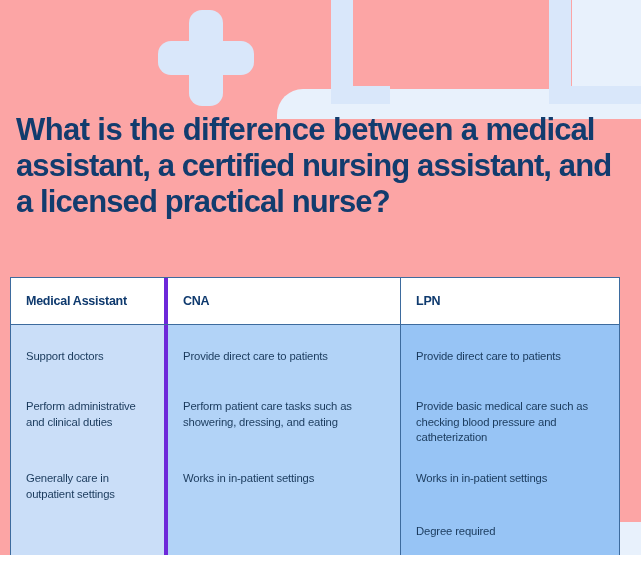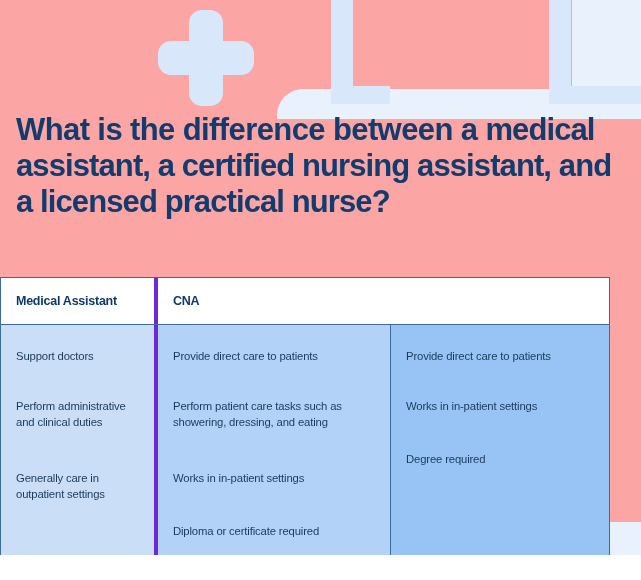--- a/index.html
+++ b/index.html
@@ -130,21 +130,21 @@
     font-weight: 600;
   }
   .headline .emph {
     font-weight: 800;
     letter-spacing: -0.9px;
   }
 
   
   .table-wrap {
     position: absolute;
-    left: 0;
+    left: 10px;
     top: 277px;
     width: 610px;
     height: 288px;
     z-index: 3;
     border: 1px solid #3d6b9e;
     box-sizing: border-box;
     display: flex;
     flex-direction: column;
     background: #ffffff;
   }
@@ -229,39 +229,42 @@
 
   <div class="table-wrap">
 
     <div class="table-head">
       <div class="col col-1">
         <span class="head-label">Medical Assistant</span>
       </div>
       <div class="col col-2">
         <span class="head-label">CNA</span>
       </div>
+      <div class="col col-3">
+        <span class="head-label">LPN</span>
+      </div>
     </div>
 
     <div class="table-body">
 
       <div class="col col-1 cells">
         <div class="cell cell-r0">Support doctors</div>
         <div class="cell cell-r1">Perform administrative and clinical duties</div>
         <div class="cell cell-r2">Generally care in outpatient settings</div>
       </div>
 
       <div class="col col-2 cells">
         <div class="cell cell-r0">Provide direct care to patients</div>
         <div class="cell cell-r1">Perform patient care tasks such as showering, dressing, and eating</div>
         <div class="cell cell-r2">Works in in-patient settings</div>
-        <div class="cell cell-r3">Diploma or certificate required</div>
       </div>
 
       <div class="col col-3 cells">
         <div class="cell cell-r0">Provide direct care to patients</div>
+        <div class="cell cell-r1">Provide basic medical care such as checking blood pressure and catheterization</div>
         <div class="cell cell-r2">Works in in-patient settings</div>
         <div class="cell cell-r3">Degree required</div>
       </div>
 
     </div>
   </div>
 
 </div>
 
 </body></html>

